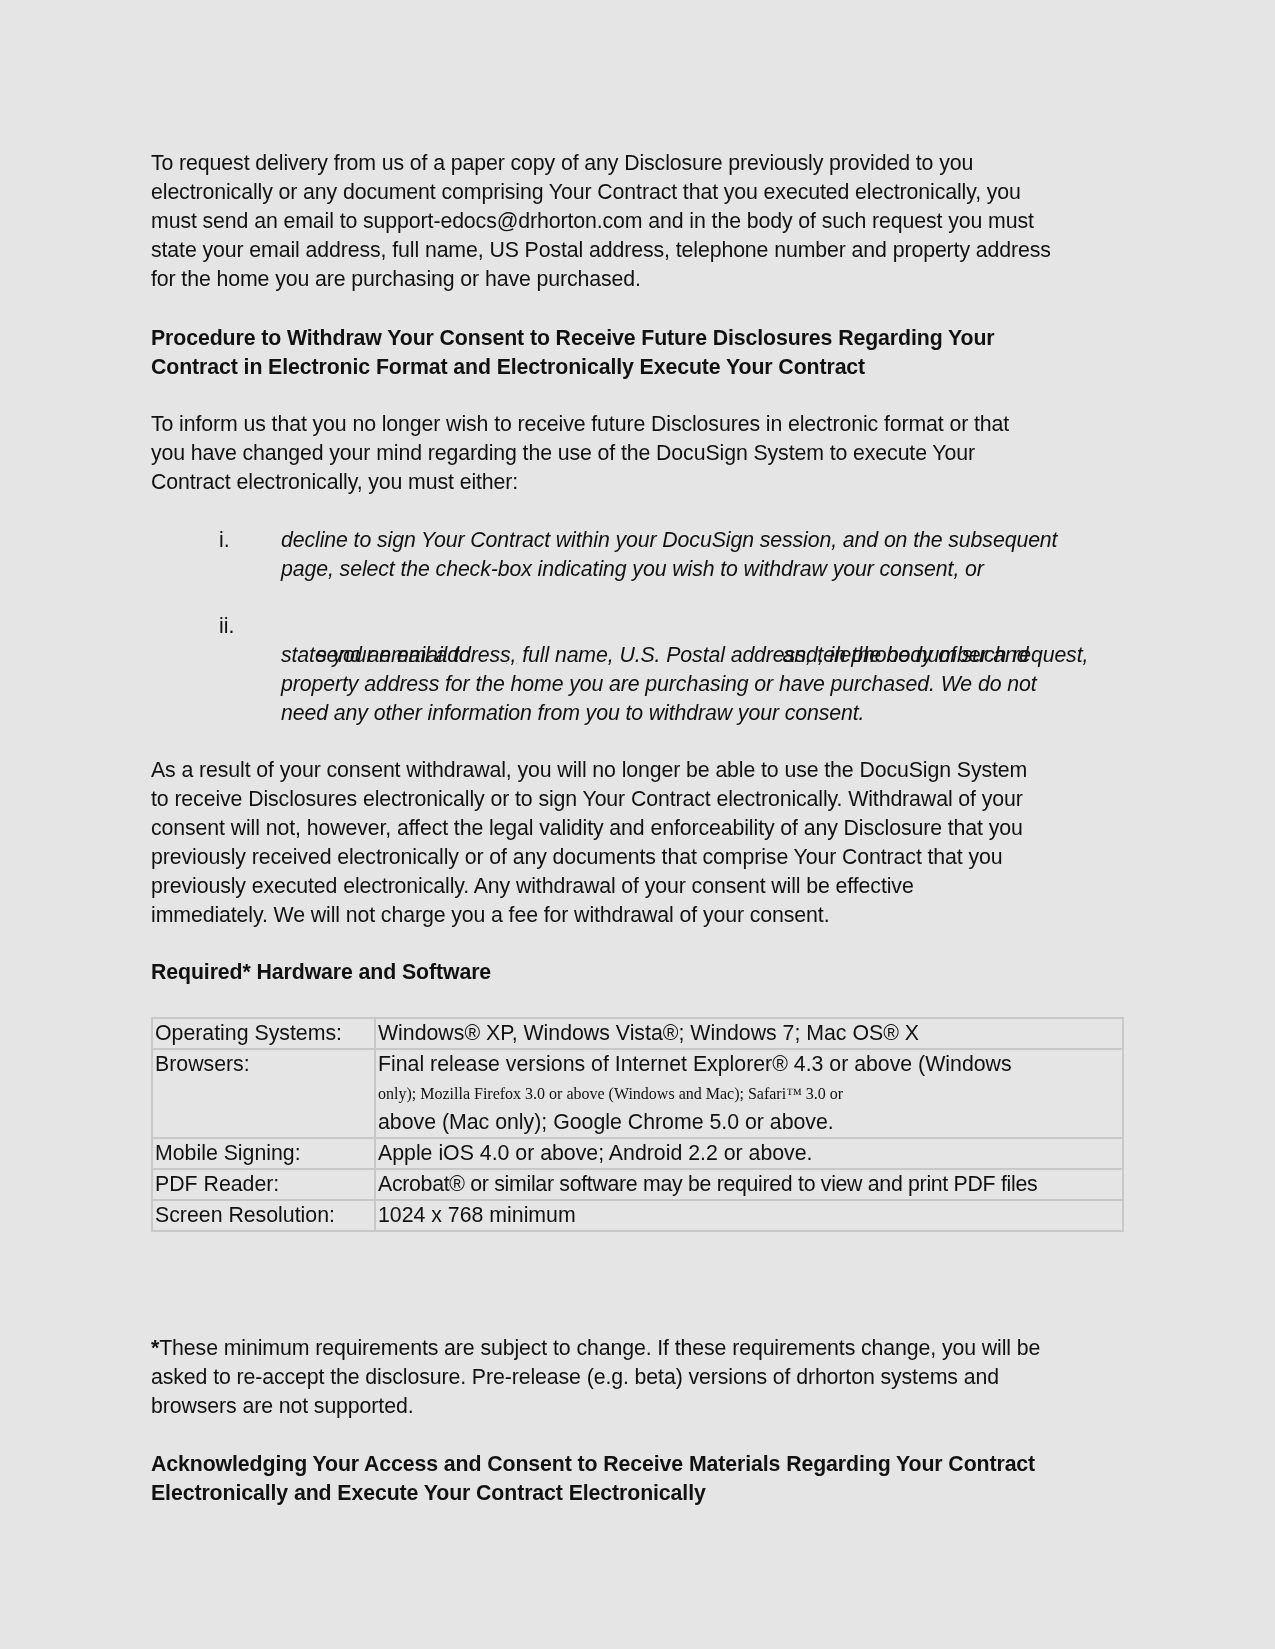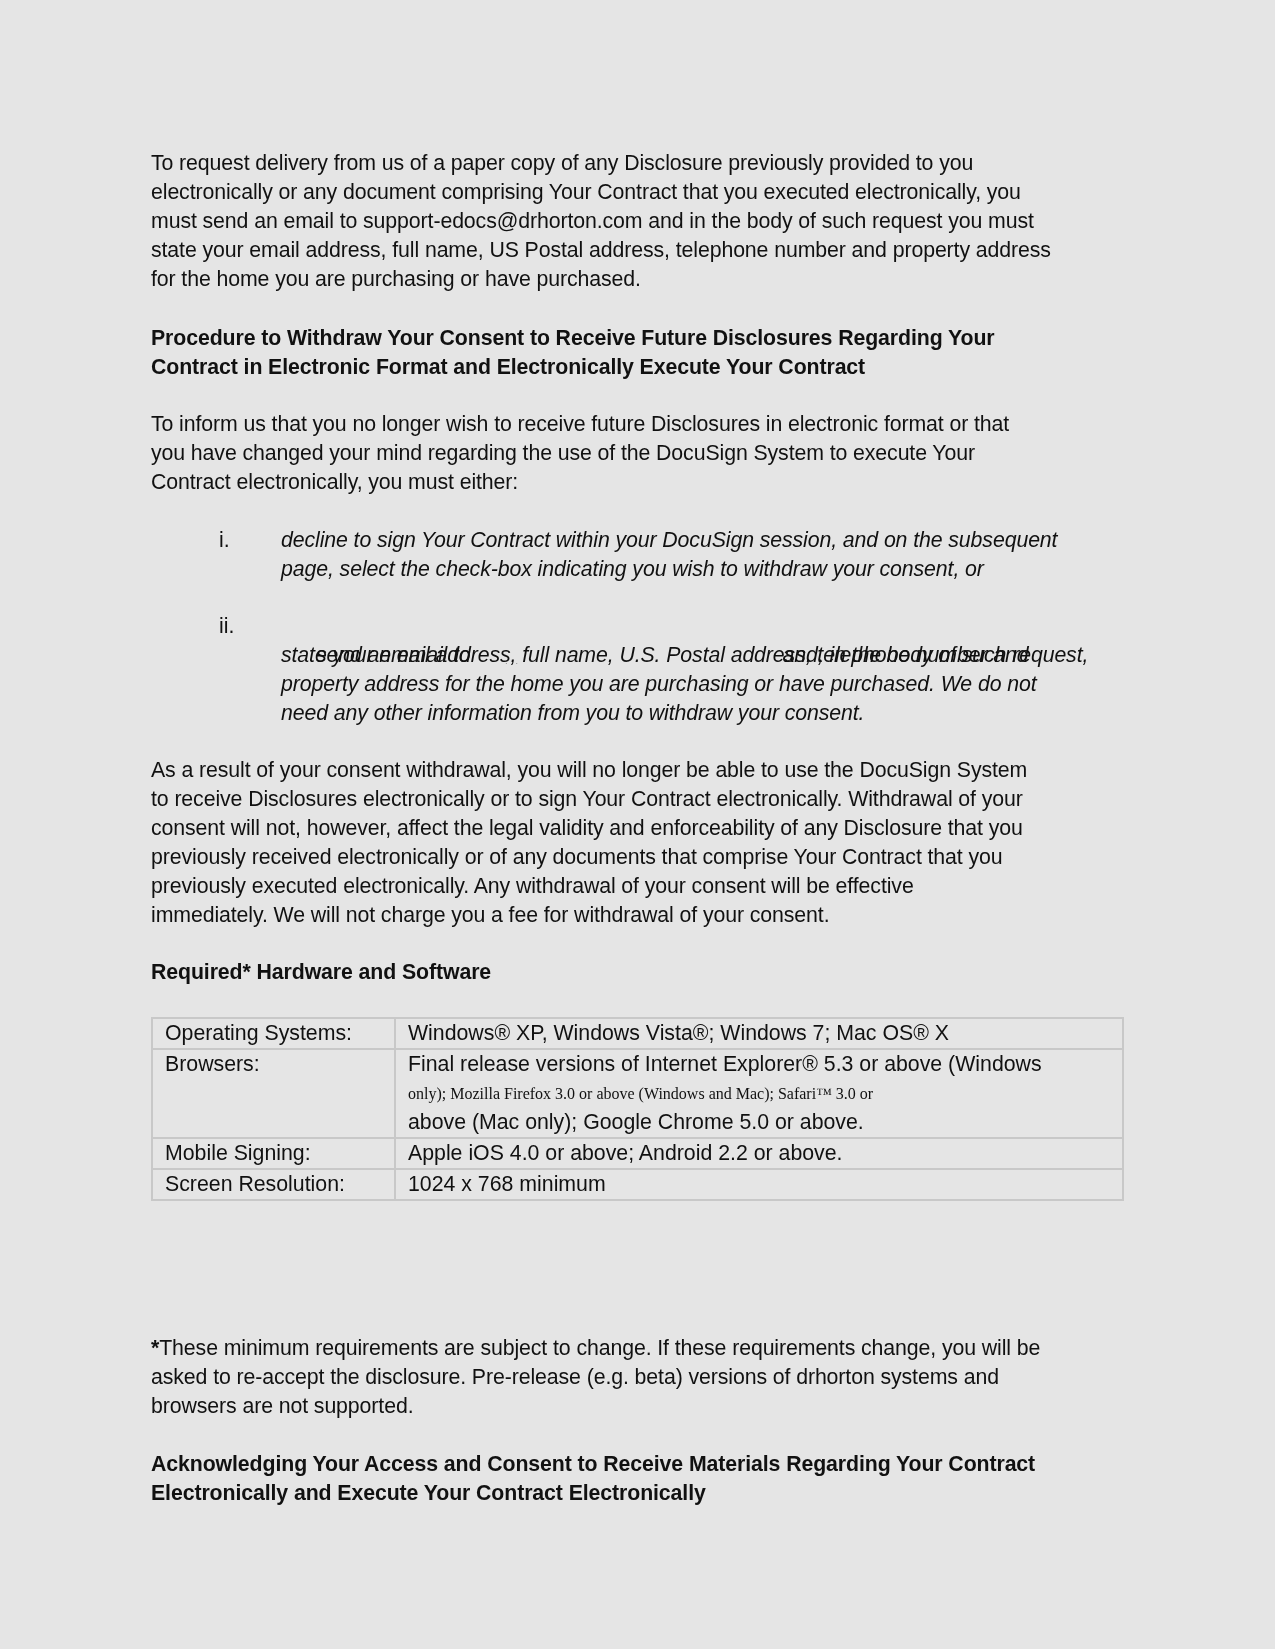--- a/index.html
+++ b/index.html
@@ -7,21 +7,21 @@
          font-family: "Liberation Sans", sans-serif; color: #111111; }
   .page { position: absolute; left: 0; top: 0; width: 1275px; height: 1649px; background: #e5e5e5; }
   .line { position: absolute; left: 151px; font-size: 21.3px; line-height: 29px; white-space: pre; letter-spacing: -0.1px; }
   .bold { font-weight: bold; }
   .marker { position: absolute; left: 219px; font-size: 21.3px; line-height: 29px; }
   .li { left: 281px; font-style: italic; }
   .redacted { display: inline-block; width: 312px; height: 20px; vertical-align: middle; position: relative; }
   .redacted .dots { position: absolute; left: 35px; top: 12px; font-size: 8px; line-height: 8px; color: #555; letter-spacing: 3px; }
   table.req { position: absolute; left: 151px; top: 1017px; width: 973px; border-collapse: collapse;
               font-size: 21.3px; line-height: 29px; }
-  table.req td { border: 2px solid #c8c8c8; padding: 0 12px; vertical-align: top; }
+  table.req td { border: 2px solid #c8c8c8; padding: 0 2px; vertical-align: top; }
   table.req td.k { width: 217px; }
   .serif { font-family: Liberation Serif, serif; font-size: 16px; }
 </style>
 </head>
 <body>
 
 <div class="page">
 
   <div>
     <div class="line" style="top:149px">To request delivery from us of a paper copy of any Disclosure previously provided to you</div>
@@ -71,28 +71,32 @@
 
   <table class="req">
     <tbody>
         <tr>
       <td class="k">Operating Systems:</td>
       <td>Windows® XP, Windows Vista®; Windows 7; Mac OS® X</td>
     </tr>
     <tr>
       <td class="k">Browsers:</td>
       <td>
-        <div>Final release versions of Internet Explorer® 5.3 or above (Windows</div>
+        <div>Final release versions of Internet Explorer® 4.3 or above (Windows</div>
         <div class="serif">only); Mozilla Firefox 3.0 or above (Windows and Mac); Safari™ 3.0 or</div>
         <div>above (Mac only); Google Chrome 5.0 or above.</div>
       </td>
     </tr>
     <tr>
       <td class="k">Mobile Signing:</td>
       <td>Apple iOS 4.0 or above; Android 2.2 or above.</td>
+    </tr>
+    <tr>
+      <td class="k">PDF Reader:</td>
+      <td style="white-space:nowrap; letter-spacing:-0.3px">Acrobat® or similar software may be required to view and print PDF files</td>
     </tr>
     <tr>
       <td class="k">Screen Resolution:</td>
       <td>1024 x 768 minimum</td>
     </tr>
   </tbody>
     </table>
 
   <div>
     <div class="line" style="top:1334px"><span class="bold">*</span><span>These minimum requirements are subject to change. If these requirements change, you will be</span></div>

